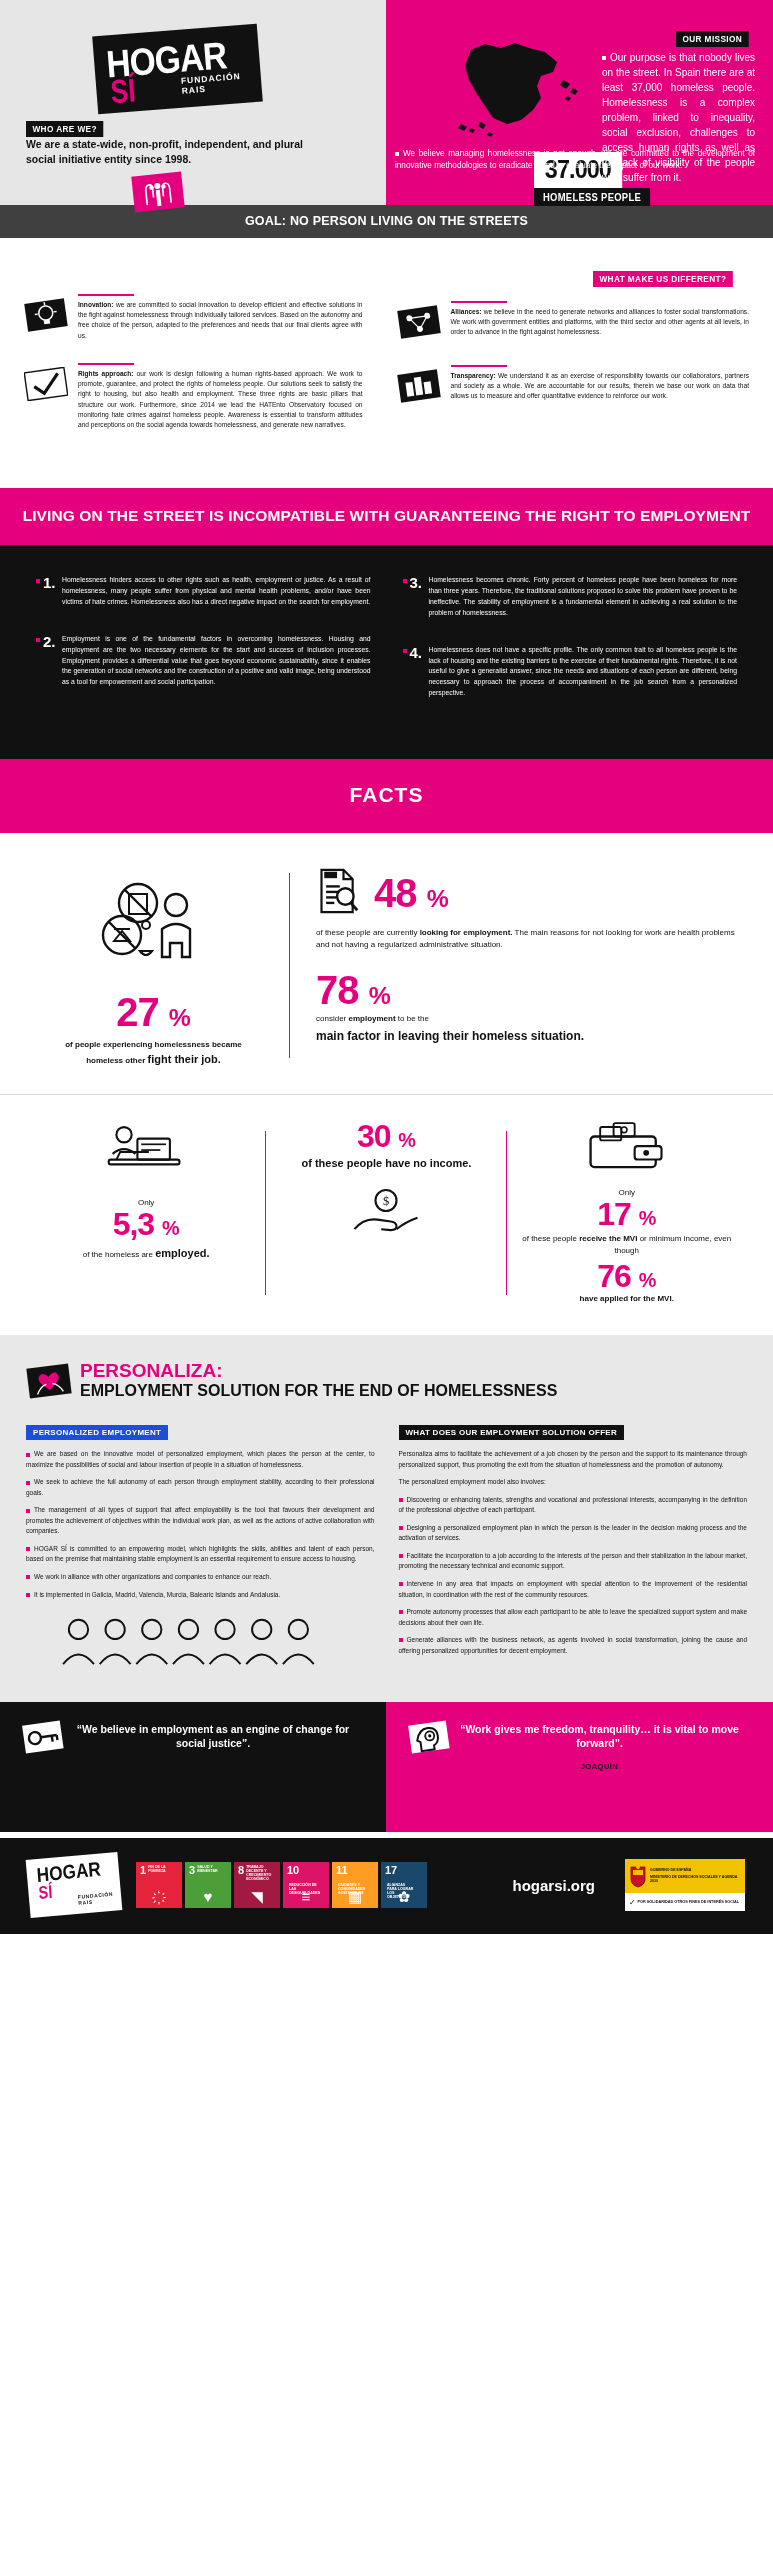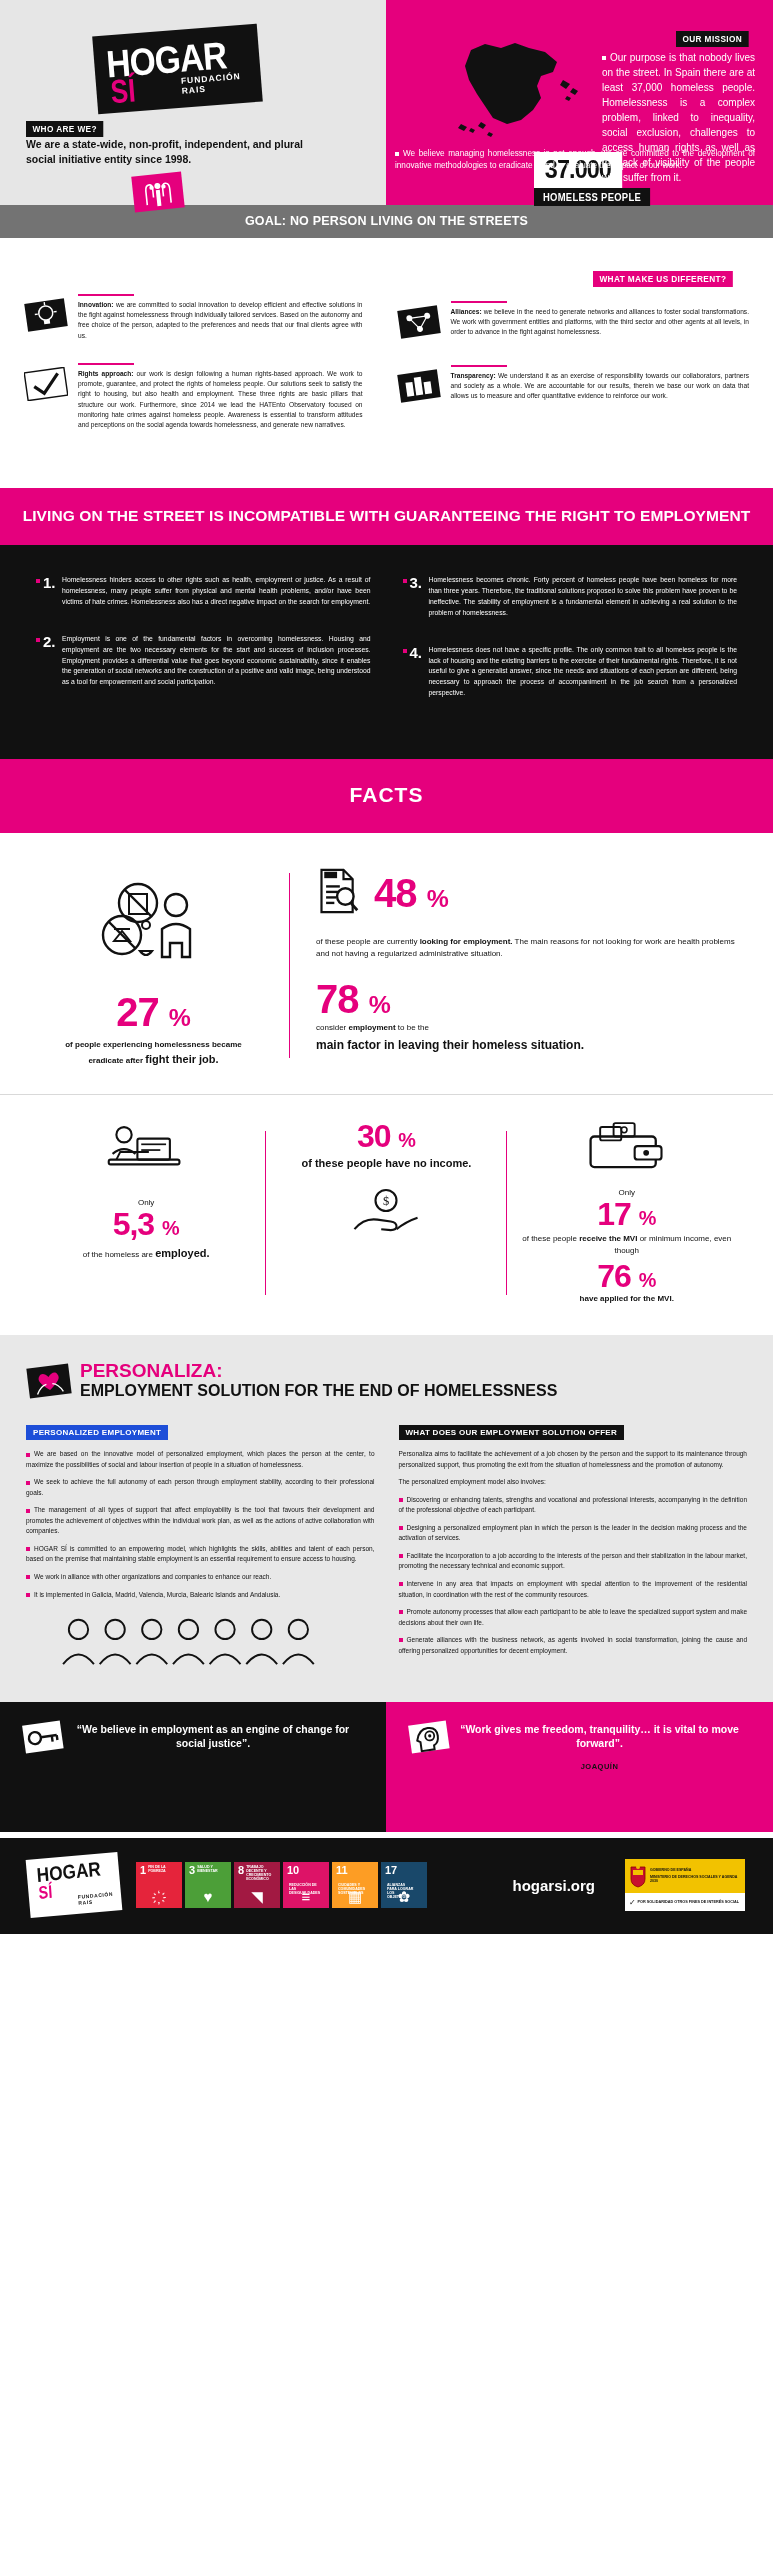--- a/index.html
+++ b/index.html
@@ -103,21 +103,21 @@
     text-align: justify;
   }
   .believe-text {
     position: absolute; right: 18px; top: 148px; width: 360px;
     font-size: 8.2px; color: #ffffff; line-height: 1.5;
     text-align: justify;
   }
 
   
   .goal-bar {
-    background: #737373; color: #ffffff;
+    background: #404040; color: #ffffff;
     text-align: center;
     padding: 9px 0 10px 0;
     font-size: 12.5px; font-weight: bold;
     letter-spacing: 0.2px;
   }
   .goal-bar .goal-pre { font-weight: bold; }
   .goal-bar .goal-main { font-weight: bold; }
 
   
   .values {
@@ -456,21 +456,21 @@
             <circle cx="82" cy="28" r="11" fill="none" stroke="#111" stroke-width="2.4"></circle>
             <path d="M68 52 q14-10 28 0 v28 h-8 v-14 h-12 v14 h-8z" fill="none" stroke="#111" stroke-width="2.4"></path>
             <path d="M46 74 q6 8 12 0z" fill="none" stroke="#111" stroke-width="2.2"></path>
           </svg>
         </div>
         <div class="pct pct-lg">
           <span>27</span>
           <span class="sym">%</span>
         </div>
         <div class="fact-cap" style="margin-top:8px;max-width:180px;margin-left:auto;margin-right:auto;">
-          <span>of people experiencing homelessness became eradicate after </span><span class="big">fight their job.</span>
+          <span>of people experiencing homelessness became homeless other </span><span class="big">fight their job.</span>
         </div>
       </div>
 
       <div class="fact-div"></div>
 
       <div class="fact-right">
         <div style="display:flex;align-items:center;gap:14px;">
           <div>
             <svg viewBox="0 0 48 52" width="44" height="48">
               <path d="M6 3 h24 l10 10 v36 h-34z" fill="none" stroke="#111" stroke-width="2.4"></path>
@@ -482,21 +482,21 @@
               <line x1="11" y1="39" x2="20" y2="39" stroke="#111" stroke-width="2.6"></line>
               <circle cx="32" cy="32" r="9" fill="#fff" stroke="#111" stroke-width="2.6"></circle>
               <line x1="38" y1="39" x2="45" y2="47" stroke="#111" stroke-width="3"></line>
             </svg>
           </div>
           <div class="pct pct-lg">
             <span>48</span>
             <span class="sym">%</span>
           </div>
         </div>
-        <div class="fact-cap" style="margin-top:17px;font-weight:normal;">
+        <div class="fact-cap" style="margin-top:8px;font-weight:normal;">
           <span>of these people are currently </span><b>looking for employment.</b>
           <span>The main reasons for not looking for work are health problems and not having a regularized administrative situation.</span>
         </div>
 
         <div class="pct pct-lg" style="margin-top:20px;">
           <span>78</span>
           <span class="sym">%</span>
         </div>
         <div class="fact-cap" style="margin-top:4px;font-weight:normal;">
           <span>consider </span><b>employment</b><span> to be the </span>

